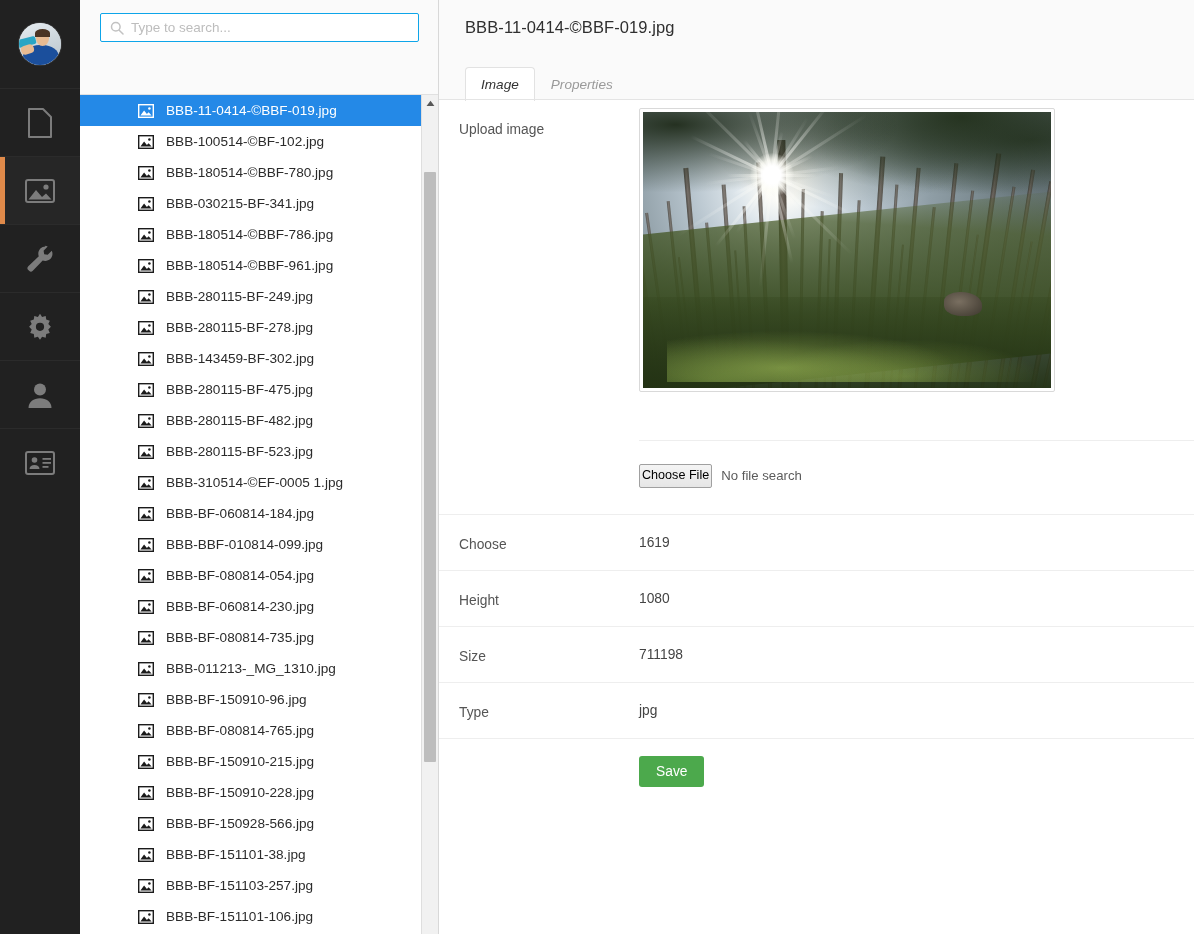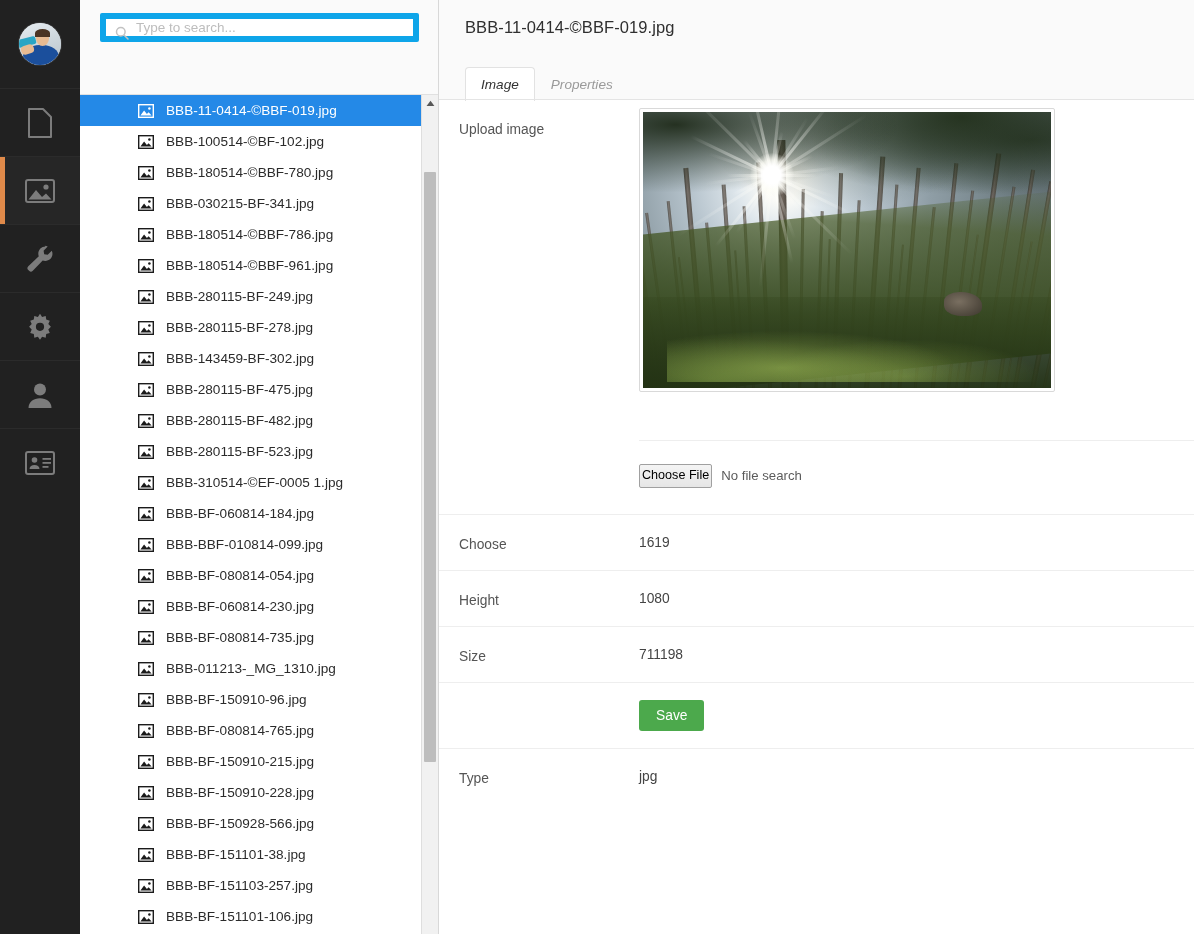--- a/index.html
+++ b/index.html
@@ -84,21 +84,21 @@
   }
   .search-zone {
     height: 95px; flex: 0 0 95px;
     background: #fafafa;
     border-bottom: 1px solid #e0e0e0;
     padding: 13px 19px 0 20px;
   }
   .search-box {
     position: relative;
     height: 29px;
-    border: 6px solid #0ea5e9;
+    border: 1px solid #0ea5e9;
     background: #ffffff;
     border-radius: 2px;
   }
   .search-box .mag {
     position: absolute; left: 9px; top: 7px;
     width: 14px; height: 14px;
   }
   .search-box input {
     position: absolute; inset: 0;
     padding: 0 8px 0 30px;
@@ -760,27 +760,27 @@
       <div class="frow">
         <div class="fl">Height</div>
         <div class="fv">1080</div>
       </div>
 
       <div class="frow">
         <div class="fl">Size</div>
         <div class="fv">711198</div>
       </div>
 
+      <div class="frow">
+        <div class="fl">Type</div>
+        <div class="fv">jpg</div>
+      </div>
+
       <div class="frow saverow">
         <div class="fl"></div>
         <div class="fv">
           <button class="save-btn">Save</button>
         </div>
       </div>
 
-      <div class="frow">
-        <div class="fl">Type</div>
-        <div class="fv">jpg</div>
-      </div>
-
     </div>
   </div>
 </div>
 
 </body></html>

